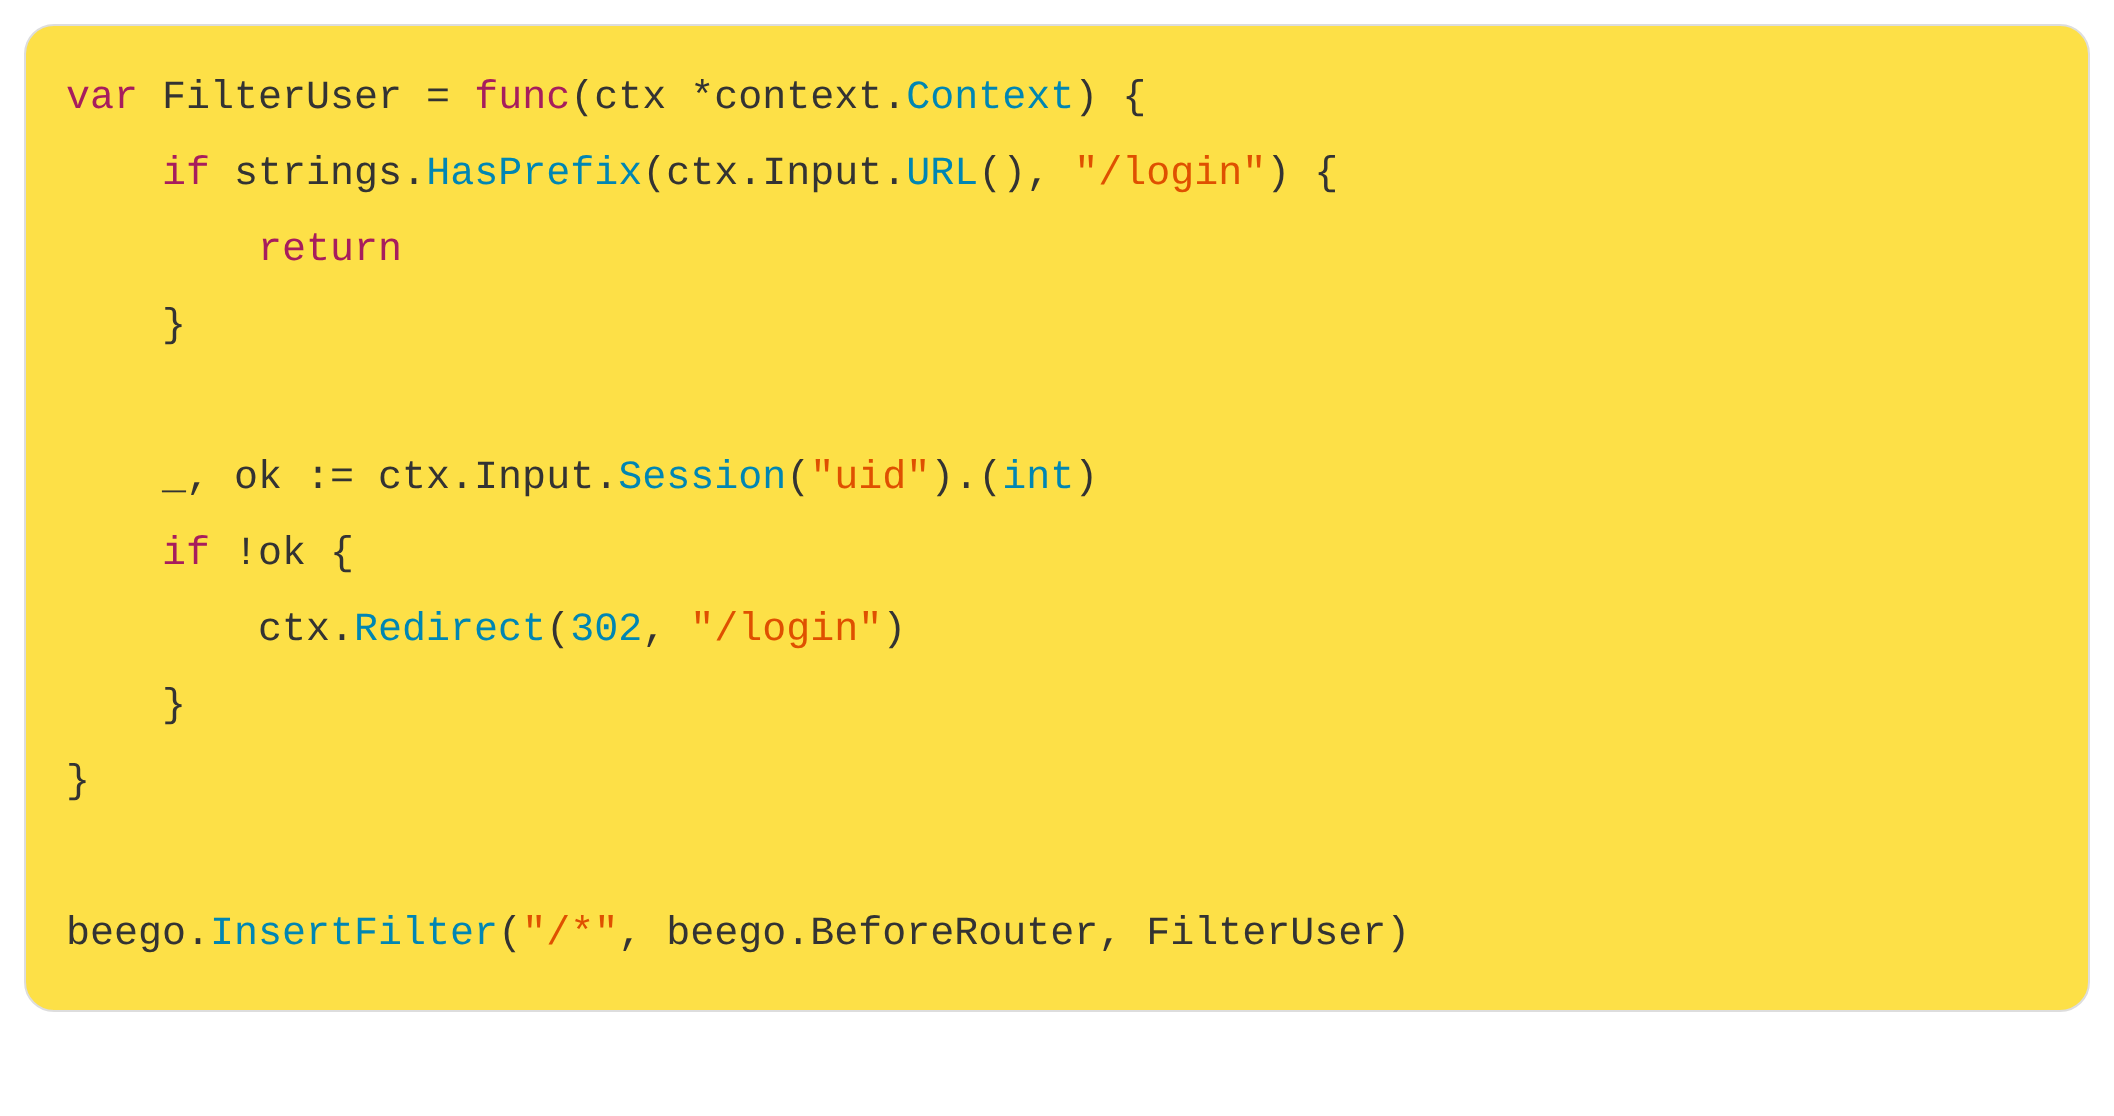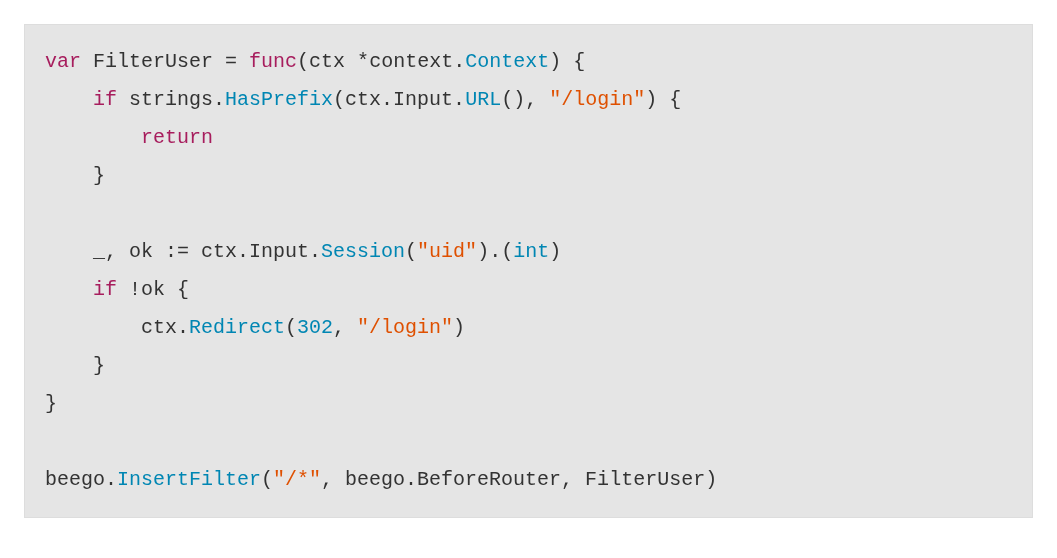--- a/index.html
+++ b/index.html
@@ -3,24 +3,24 @@
   <meta charset="utf-8">
   <style>
     body {
       margin: 0;
       padding: 0;
       background: #fff;
       font-family: -apple-system, BlinkMacSystemFont, "Segoe UI", Helvetica, Arial, sans-serif;
     }
     .code-block {
       border: 1px solid #ddd;
-      border-radius: 0;
+      border-radius: 15px;
       padding: 18px 20px;
-      margin: 24px;
-      background: #e5e5e5;
+      margin: 12px;
+      background: #fde047;
       overflow-x: auto;
     }
     pre {
       margin: 0;
       font-family: "SFMono-Regular", Consolas, "Liberation Mono", Menlo, Courier, monospace;
       font-size: 20px;
       line-height: 1.9;
       color: #333;
       white-space: pre;
     }

